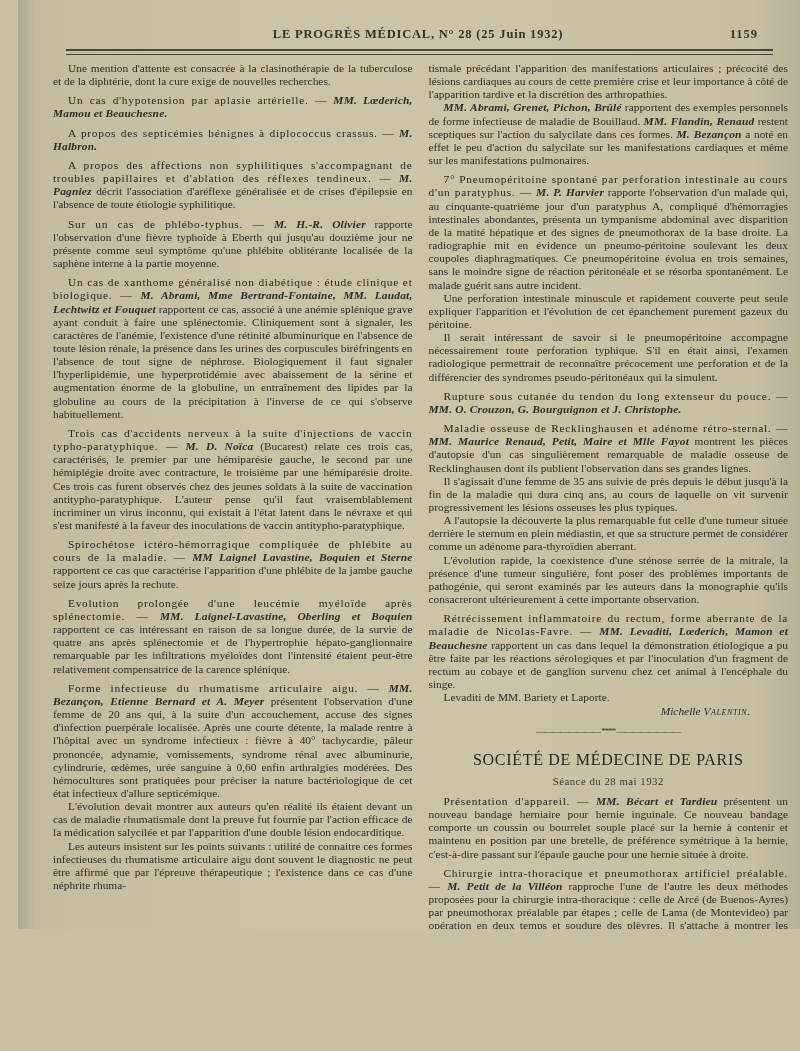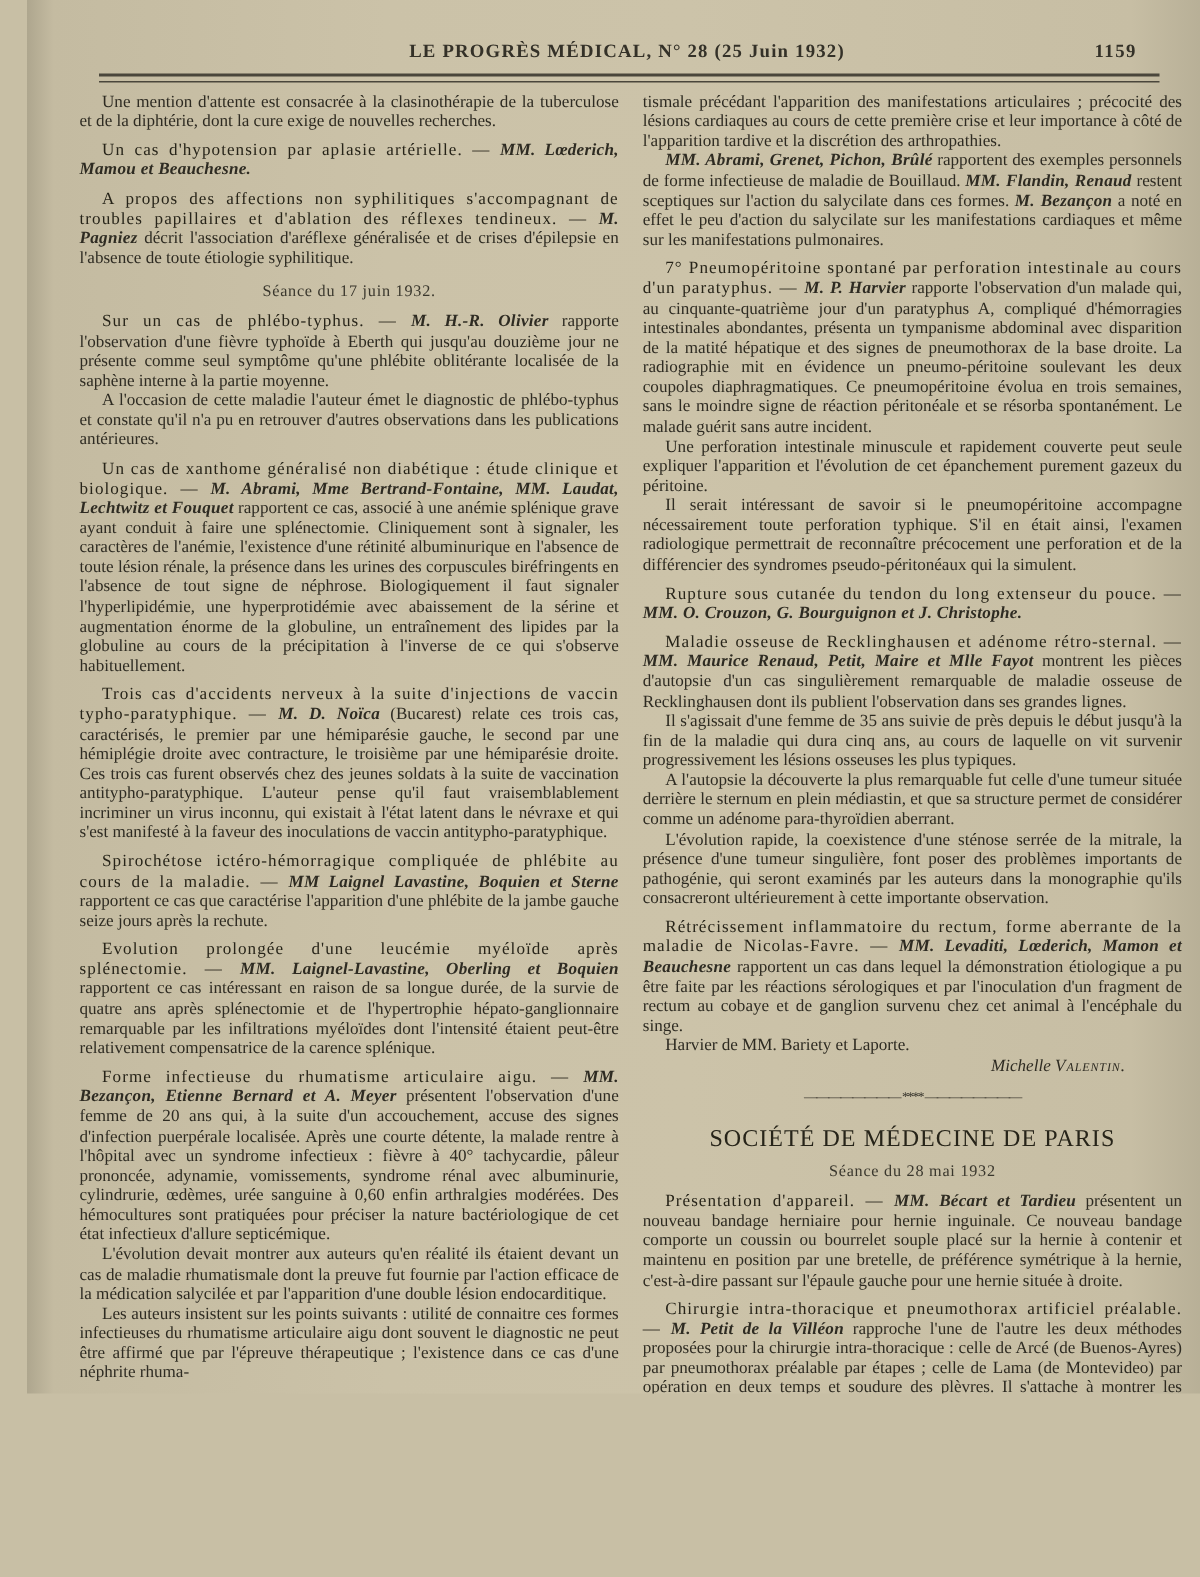--- a/index.html
+++ b/index.html
@@ -63,45 +63,44 @@
 <div class="page">
   <div class="header">
     <span class="journal-title">LE PROGRÈS MÉDICAL, N° 28 (25 Juin 1932)</span>
     <span class="page-number">1159</span>
   </div>
   <div class="double-rule"></div>
   <div class="columns">
     <div class="col">
         <p class="blk p"><span>Une mention d'attente est consacrée à la clasinothérapie de la tuberculose et de la diphtérie, dont la cure exige de nouvelles recherches.</span></p>
         <p class="blk ph"><span class="r-b">Un cas d'hypotension par aplasie artérielle. — </span><span class="r-bi">MM. Lœderich, Mamou et Beauchesne.</span></p>
+        <p class="blk ph"><span class="r-b">A propos des septicémies bénignes à diplococcus crassus. — </span><span class="r-bi">M. Halbron.</span></p>
         <p class="blk ph"><span class="r-b">A propos des affections non syphilitiques s'accompagnant de troubles papillaires et d'ablation des réflexes tendineux. — </span><span class="r-bi">M. Pagniez</span><span> décrit l'association d'aréflexe généralisée et de crises d'épilepsie en l'absence de toute étiologie syphilitique.</span></p>
-        <p class="blk seance"><span>Séance du 17 juin 1932.</span></p>
         <p class="blk ph"><span class="r-b">Sur un cas de phlébo-typhus. — </span><span class="r-bi">M. H.-R. Olivier</span><span> rapporte l'observation d'une fièvre typhoïde à Eberth qui jusqu'au douzième jour ne présente comme seul symptôme qu'une phlébite oblitérante localisée de la saphène interne à la partie moyenne.</span></p>
-        <p class="blk p"><span>A l'occasion de cette maladie l'auteur émet le diagnostic de phlébo-typhus et constate qu'il n'a pu en retrouver d'autres observations dans les publications antérieures.</span></p>
         <p class="blk ph"><span class="r-b">Un cas de xanthome généralisé non diabétique : étude clinique et biologique. — </span><span class="r-bi">M. Abrami, Mme Bertrand-Fontaine, MM. Laudat, Lechtwitz et Fouquet</span><span> rapportent ce cas, associé à une anémie splénique grave ayant conduit à faire une splénectomie. Cliniquement sont à signaler, les caractères de l'anémie, l'existence d'une rétinité albuminurique en l'absence de toute lésion rénale, la présence dans les urines des corpuscules biréfringents en l'absence de tout signe de néphrose. Biologiquement il faut signaler l'hyperlipidémie, une hyperprotidémie avec abaissement de la sérine et augmentation énorme de la globuline, un entraînement des lipides par la globuline au cours de la précipitation à l'inverse de ce qui s'observe habituellement.</span></p>
         <p class="blk ph"><span class="r-b">Trois cas d'accidents nerveux à la suite d'injections de vaccin typho-paratyphique. — </span><span class="r-bi">M. D. Noïca</span><span> (Bucarest) relate ces trois cas, caractérisés, le premier par une hémiparésie gauche, le second par une hémiplégie droite avec contracture, le troisième par une hémiparésie droite. Ces trois cas furent observés chez des jeunes soldats à la suite de vaccination antitypho-paratyphique. L'auteur pense qu'il faut vraisemblablement incriminer un virus inconnu, qui existait à l'état latent dans le névraxe et qui s'est manifesté à la faveur des inoculations de vaccin antitypho-paratyphique.</span></p>
         <p class="blk ph"><span class="r-b">Spirochétose ictéro-hémorragique compliquée de phlébite au cours de la maladie. — </span><span class="r-bi">MM Laignel Lavastine, Boquien et Sterne</span><span> rapportent ce cas que caractérise l'apparition d'une phlébite de la jambe gauche seize jours après la rechute.</span></p>
         <p class="blk ph"><span class="r-b">Evolution prolongée d'une leucémie myéloïde après splénectomie. — </span><span class="r-bi">MM. Laignel-Lavastine, Oberling et Boquien</span><span> rapportent ce cas intéressant en raison de sa longue durée, de la survie de quatre ans après splénectomie et de l'hypertrophie hépato-ganglionnaire remarquable par les infiltrations myéloïdes dont l'intensité étaient peut-être relativement compensatrice de la carence splénique.</span></p>
         <p class="blk ph"><span class="r-b">Forme infectieuse du rhumatisme articulaire aigu. — </span><span class="r-bi">MM. Bezançon, Etienne Bernard et A. Meyer</span><span> présentent l'observation d'une femme de 20 ans qui, à la suite d'un accouchement, accuse des signes d'infection puerpérale localisée. Après une courte détente, la malade rentre à l'hôpital avec un syndrome infectieux : fièvre à 40° tachycardie, pâleur prononcée, adynamie, vomissements, syndrome rénal avec albuminurie, cylindrurie, œdèmes, urée sanguine à 0,60 enfin arthralgies modérées. Des hémocultures sont pratiquées pour préciser la nature bactériologique de cet état infectieux d'allure septicémique.</span></p>
         <p class="blk p"><span>L'évolution devait montrer aux auteurs qu'en réalité ils étaient devant un cas de maladie rhumatismale dont la preuve fut fournie par l'action efficace de la médication salycilée et par l'apparition d'une double lésion endocarditique.</span></p>
         <p class="blk p"><span>Les auteurs insistent sur les points suivants : utilité de connaitre ces formes infectieuses du rhumatisme articulaire aigu dont souvent le diagnostic ne peut être affirmé que par l'épreuve thérapeutique ; l'existence dans ce cas d'une néphrite rhuma-</span></p>
       </div>
     <div class="col">
         <p class="blk pc"><span>tismale précédant l'apparition des manifestations articulaires ; précocité des lésions cardiaques au cours de cette première crise et leur importance à côté de l'apparition tardive et la discrétion des arthropathies.</span></p>
         <p class="blk p"><span class="r-bi">MM. Abrami, Grenet, Pichon, Brûlé</span><span> rapportent des exemples personnels de forme infectieuse de maladie de Bouillaud. </span><span class="r-bi">MM. Flandin, Renaud</span><span> restent sceptiques sur l'action du salycilate dans ces formes. </span><span class="r-bi">M. Bezançon</span><span> a noté en effet le peu d'action du salycilate sur les manifestations cardiaques et même sur les manifestations pulmonaires.</span></p>
         <p class="blk ph"><span class="r-b">7° Pneumopéritoine spontané par perforation intestinale au cours d'un paratyphus. — </span><span class="r-bi">M. P. Harvier</span><span> rapporte l'observation d'un malade qui, au cinquante-quatrième jour d'un paratyphus A, compliqué d'hémorragies intestinales abondantes, présenta un tympanisme abdominal avec disparition de la matité hépatique et des signes de pneumothorax de la base droite. La radiographie mit en évidence un pneumo-péritoine soulevant les deux coupoles diaphragmatiques. Ce pneumopéritoine évolua en trois semaines, sans le moindre signe de réaction péritonéale et se résorba spontanément. Le malade guérit sans autre incident.</span></p>
         <p class="blk p"><span>Une perforation intestinale minuscule et rapidement couverte peut seule expliquer l'apparition et l'évolution de cet épanchement purement gazeux du péritoine.</span></p>
         <p class="blk p"><span>Il serait intéressant de savoir si le pneumopéritoine accompagne nécessairement toute perforation typhique. S'il en était ainsi, l'examen radiologique permettrait de reconnaître précocement une perforation et de la différencier des syndromes pseudo-péritonéaux qui la simulent.</span></p>
         <p class="blk ph"><span class="r-b">Rupture sous cutanée du tendon du long extenseur du pouce. — </span><span class="r-bi">MM. O. Crouzon, G. Bourguignon et J. Christophe.</span></p>
         <p class="blk ph"><span class="r-b">Maladie osseuse de Recklinghausen et adénome rétro-sternal. — </span><span class="r-bi">MM. Maurice Renaud, Petit, Maire et Mlle Fayot</span><span> montrent les pièces d'autopsie d'un cas singulièrement remarquable de maladie osseuse de Recklinghausen dont ils publient l'observation dans ses grandes lignes.</span></p>
         <p class="blk p"><span>Il s'agissait d'une femme de 35 ans suivie de près depuis le début jusqu'à la fin de la maladie qui dura cinq ans, au cours de laquelle on vit survenir progressivement les lésions osseuses les plus typiques.</span></p>
         <p class="blk p"><span>A l'autopsie la découverte la plus remarquable fut celle d'une tumeur située derrière le sternum en plein médiastin, et que sa structure permet de considérer comme un adénome para-thyroïdien aberrant.</span></p>
         <p class="blk p"><span>L'évolution rapide, la coexistence d'une sténose serrée de la mitrale, la présence d'une tumeur singulière, font poser des problèmes importants de pathogénie, qui seront examinés par les auteurs dans la monographie qu'ils consacreront ultérieurement à cette importante observation.</span></p>
         <p class="blk ph"><span class="r-b">Rétrécissement inflammatoire du rectum, forme aberrante de la maladie de Nicolas-Favre. — </span><span class="r-bi">MM. Levaditi, Lœderich, Mamon et Beauchesne</span><span> rapportent un cas dans lequel la démonstration étiologique a pu être faite par les réactions sérologiques et par l'inoculation d'un fragment de rectum au cobaye et de ganglion survenu chez cet animal à l'encéphale du singe.</span></p>
-        <p class="blk p"><span>Harvier de </span><span class="r-i">MM. Bariety</span><span> et </span><span class="r-i">Laporte</span><span>.</span></p>
+        <p class="blk p"><span>Levaditi de </span><span class="r-i">MM. Bariety</span><span> et </span><span class="r-i">Laporte</span><span>.</span></p>
         <p class="blk sig"><span>Michelle </span><span class="r-sc">Valentin</span><span>.</span></p>
         <p class="blk divider">———————— **** ————————</p>
         <p class="blk title"><span class="r-b">SOCIÉTÉ DE MÉDECINE DE PARIS</span></p>
         <p class="blk seance"><span>Séance du 28 mai 1932</span></p>
         <p class="blk ph"><span class="r-b">Présentation d'appareil. — </span><span class="r-bi">MM. Bécart et Tardieu</span><span> présentent un nouveau bandage herniaire pour hernie inguinale. Ce nouveau bandage comporte un coussin ou bourrelet souple placé sur la hernie à contenir et maintenu en position par une bretelle, de préférence symétrique à la hernie, c'est-à-dire passant sur l'épaule gauche pour une hernie située à droite.</span></p>
         <p class="blk ph"><span class="r-b">Chirurgie intra-thoracique et pneumothorax artificiel préalable. — </span><span class="r-bi">M. Petit de la Villéon</span><span> rapproche l'une de l'autre les deux méthodes proposées pour la chirurgie intra-thoracique : celle de Arcé (de Buenos-Ayres) par pneumothorax préalable par étapes ; celle de Lama (de Montevideo) par opération en deux temps et soudure des plèvres. Il s'attache à montrer les avantages que peuvent avoir chacune de ces méthodes suivant les cas opératoires sur le poumon et le médiastin.</span></p>
         <p class="blk ph"><span class="r-b">Observations de fractures successives dans des cas de</span></p>
       </div>
   </div>
 </div>

